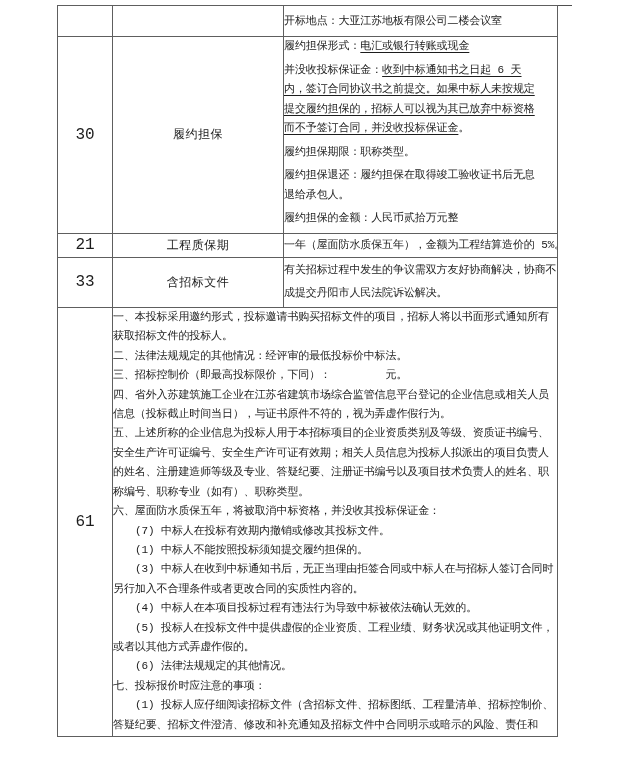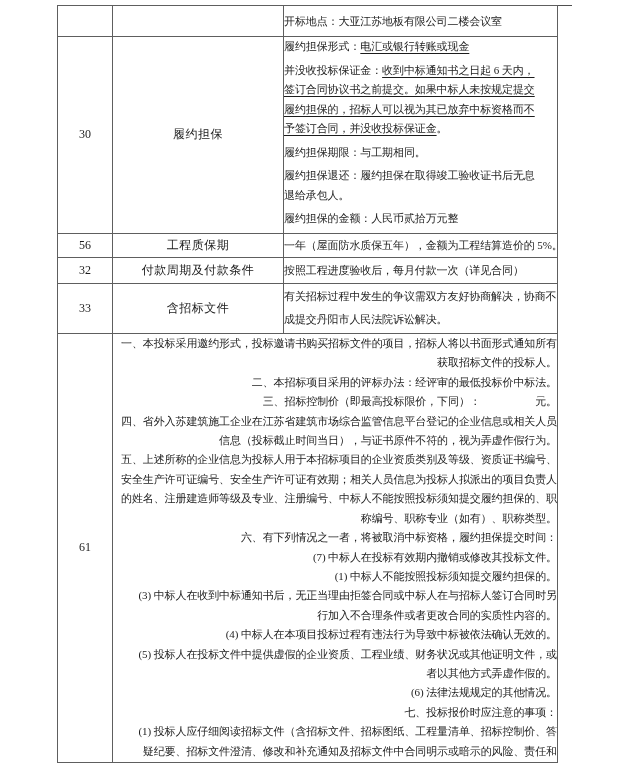--- a/index.html
+++ b/index.html
@@ -5,40 +5,40 @@
   html, body {
     margin: 0; padding: 0;
     width: 634px; height: 766px;
     background: #ffffff;
     overflow: hidden;
   }
   .page {
     position: relative;
     width: 634px; height: 766px;
     background: #ffffff;
-    font-family: Liberation Serif, serif;
+    font-family: Liberation Mono, monospace;
     color: #1c1c1c;
   }
   .doc-table {
     position: absolute;
     left: 57px; top: 5px;
     width: 500px;
     border-collapse: collapse;
     table-layout: fixed;
   }
   .doc-table td {
     border: 1px solid #5e5e5e;
     padding: 0;
     overflow: hidden;
     vertical-align: middle;
     word-break: break-all;
   }
   .c-no {
     text-align: center;
-    font-size: 12px;
+    font-size: 16px;
   }
   .c-item {
     text-align: center;
     font-size: 12px;
     letter-spacing: 0.5px;
   }
   .c-content {
     font-size: 11px;
     letter-spacing: -0.1px;
     line-height: 23px;
@@ -57,21 +57,20 @@
     line-height: 19.5px;
     padding-top: 6px;
   }
   .r-multi .para { margin: 0 16px 4px 0; }
 
   
   .r-long {
     vertical-align: top;
     line-height: 19.4px;
     padding: 5px 4px 0 6px;
-    text-align: right;
   }
   .r-long .para { margin: 0; }
 
   
   .top-overhang {
     position: absolute;
     left: 556px; top: 5px;
     width: 16px; height: 1px;
     background: #4f4f4f;
   }
@@ -94,55 +93,48 @@
           <td class="c-content r-single">
             <p class="para"><span>开标地点：大亚江苏地板有限公司二楼会议室</span></p>
           </td>
         </tr>
         <tr style="height: 192px;">
           <td class="c-no">30</td>
           <td class="c-item">履约担保</td>
           <td class="c-content r-multi">
             <p class="para"><span>履约担保形式：</span><u>电汇或银行转账或现金</u></p>
             <p class="para"><span>并没收投标保证金：</span><u>收到中标通知书之日起 6 天内，签订合同协议书之前提交。如果中标人未按规定提交履约担保的，招标人可以视为其已放弃中标资格而不予签订合同，并没收投标保证金</u><span>。</span></p>
-            <p class="para"><span>履约担保期限：与工期相同。</span></p>
+            <p class="para"><span>履约担保期限：职称类型。</span></p>
             <p class="para"><span>履约担保退还：履约担保在取得竣工验收证书后无息退给承包人。</span></p>
             <p class="para"><span>履约担保的金额：人民币贰拾万元整</span></p>
           </td>
         </tr>
         <tr style="height: 24px;">
-          <td class="c-no">56</td>
+          <td class="c-no">21</td>
           <td class="c-item">工程质保期</td>
           <td class="c-content r-single">
             <p class="para"><span>一年（屋面防水质保五年），金额为工程结算造价的 5%。</span></p>
-          </td>
-        </tr>
-        <tr style="height: 26px;">
-          <td class="c-no">32</td>
-          <td class="c-item">付款周期及付款条件</td>
-          <td class="c-content r-single">
-            <p class="para"><span>按照工程进度验收后，每月付款一次（详见合同）</span></p>
           </td>
         </tr>
         <tr style="height: 50px;">
           <td class="c-no">33</td>
           <td class="c-item">含招标文件</td>
           <td class="c-content ">
             <p class="para"><span>有关招标过程中发生的争议需双方友好协商解决，协商不成提交丹阳市人民法院诉讼解决。</span></p>
           </td>
         </tr>
         <tr style="height: 429px;">
           <td class="c-no">61</td>
           <td class="c-content r-long" colspan="2">
             <p class="para"><span>一、本投标采用邀约形式，投标邀请书购买招标文件的项目，招标人将以书面形式通知所有获取招标文件的投标人。</span></p>
-            <p class="para"><span>二、本招标项目采用的评标办法：经评审的最低投标价中标法。</span></p>
+            <p class="para"><span>二、法律法规规定的其他情况：经评审的最低投标价中标法。</span></p>
             <p class="para"><span>三、招标控制价（即最高投标限价，下同）：　　　　　元。</span></p>
             <p class="para"><span>四、省外入苏建筑施工企业在江苏省建筑市场综合监管信息平台登记的企业信息或相关人员信息（投标截止时间当日），与证书原件不符的，视为弄虚作假行为。</span></p>
-            <p class="para"><span>五、上述所称的企业信息为投标人用于本招标项目的企业资质类别及等级、资质证书编号、安全生产许可证编号、安全生产许可证有效期；相关人员信息为投标人拟派出的项目负责人的姓名、注册建造师等级及专业、注册编号、中标人不能按照投标须知提交履约担保的、职称编号、职称专业（如有）、职称类型。</span></p>
-            <p class="para"><span>六、有下列情况之一者，将被取消中标资格，履约担保提交时间：</span></p>
+            <p class="para"><span>五、上述所称的企业信息为投标人用于本招标项目的企业资质类别及等级、资质证书编号、安全生产许可证编号、安全生产许可证有效期；相关人员信息为投标人拟派出的项目负责人的姓名、注册建造师等级及专业、答疑纪要、注册证书编号以及项目技术负责人的姓名、职称编号、职称专业（如有）、职称类型。</span></p>
+            <p class="para"><span>六、屋面防水质保五年，将被取消中标资格，并没收其投标保证金：</span></p>
             <p class="para indent"><span>(7) 中标人在投标有效期内撤销或修改其投标文件。</span></p>
             <p class="para indent"><span>(1) 中标人不能按照投标须知提交履约担保的。</span></p>
             <p class="para indent"><span>(3) 中标人在收到中标通知书后，无正当理由拒签合同或中标人在与招标人签订合同时另行加入不合理条件或者更改合同的实质性内容的。</span></p>
             <p class="para indent"><span>(4) 中标人在本项目投标过程有违法行为导致中标被依法确认无效的。</span></p>
             <p class="para indent"><span>(5) 投标人在投标文件中提供虚假的企业资质、工程业绩、财务状况或其他证明文件，或者以其他方式弄虚作假的。</span></p>
             <p class="para indent"><span>(6) 法律法规规定的其他情况。</span></p>
             <p class="para"><span>七、投标报价时应注意的事项：</span></p>
             <p class="para indent"><span>(1) 投标人应仔细阅读招标文件（含招标文件、招标图纸、工程量清单、招标控制价、答疑纪要、招标文件澄清、修改和补充通知及招标文件中合同明示或暗示的风险、责任和</span></p>
           </td>
         </tr>

